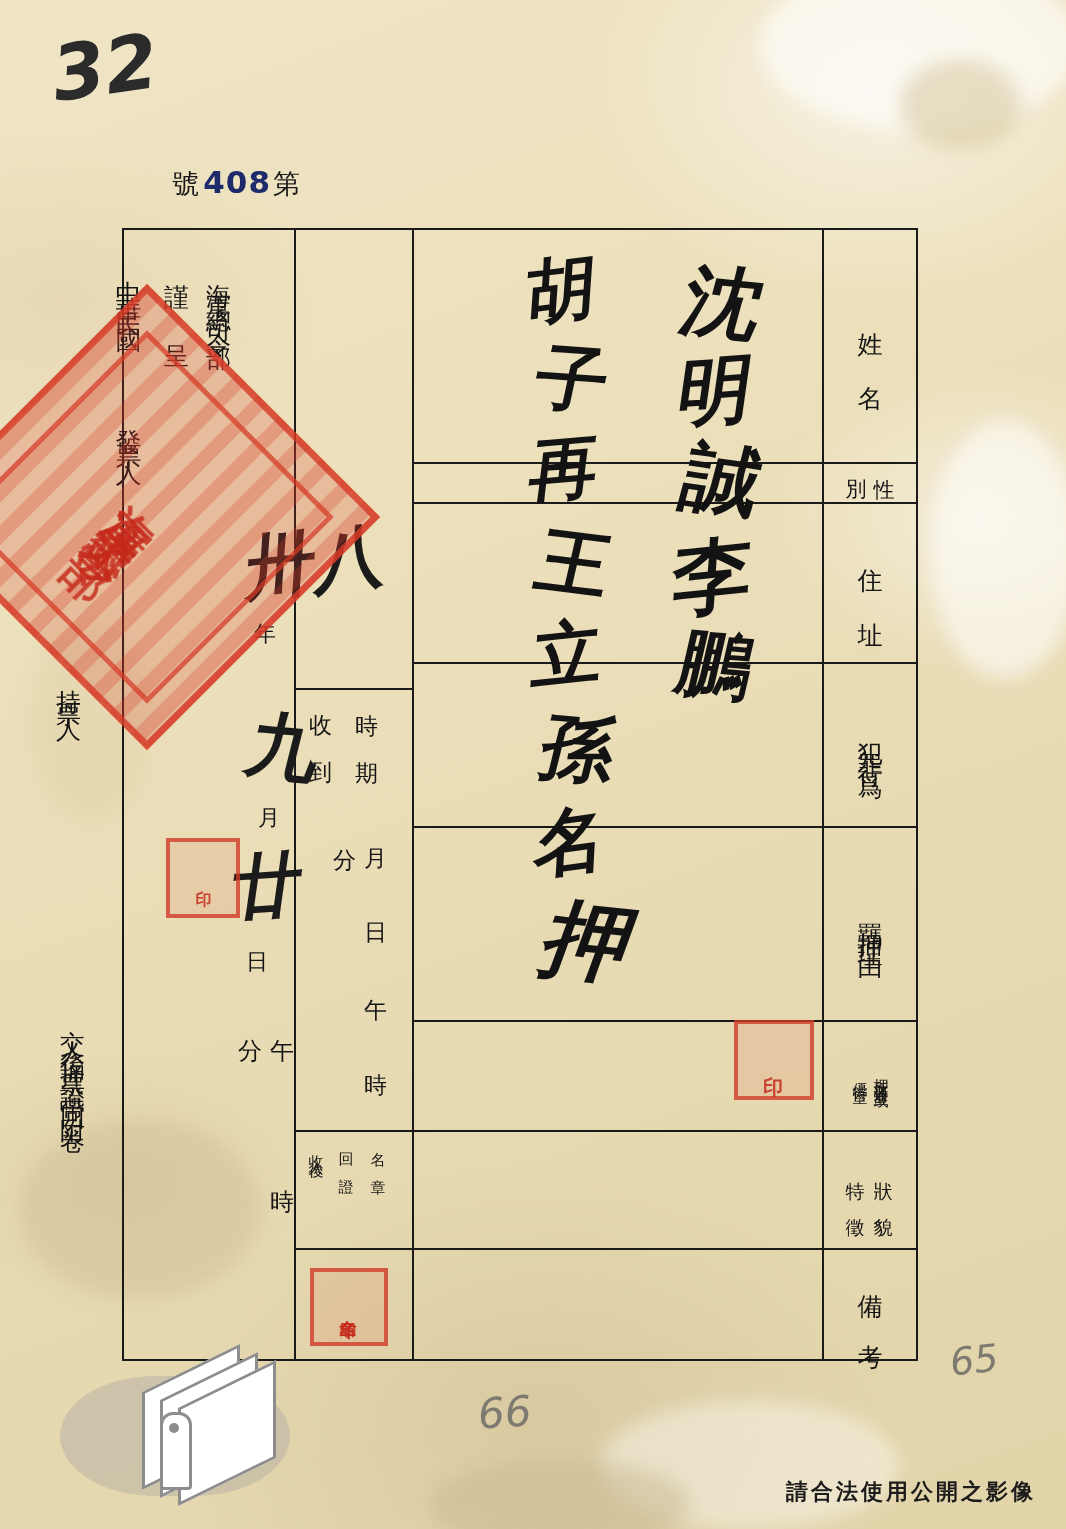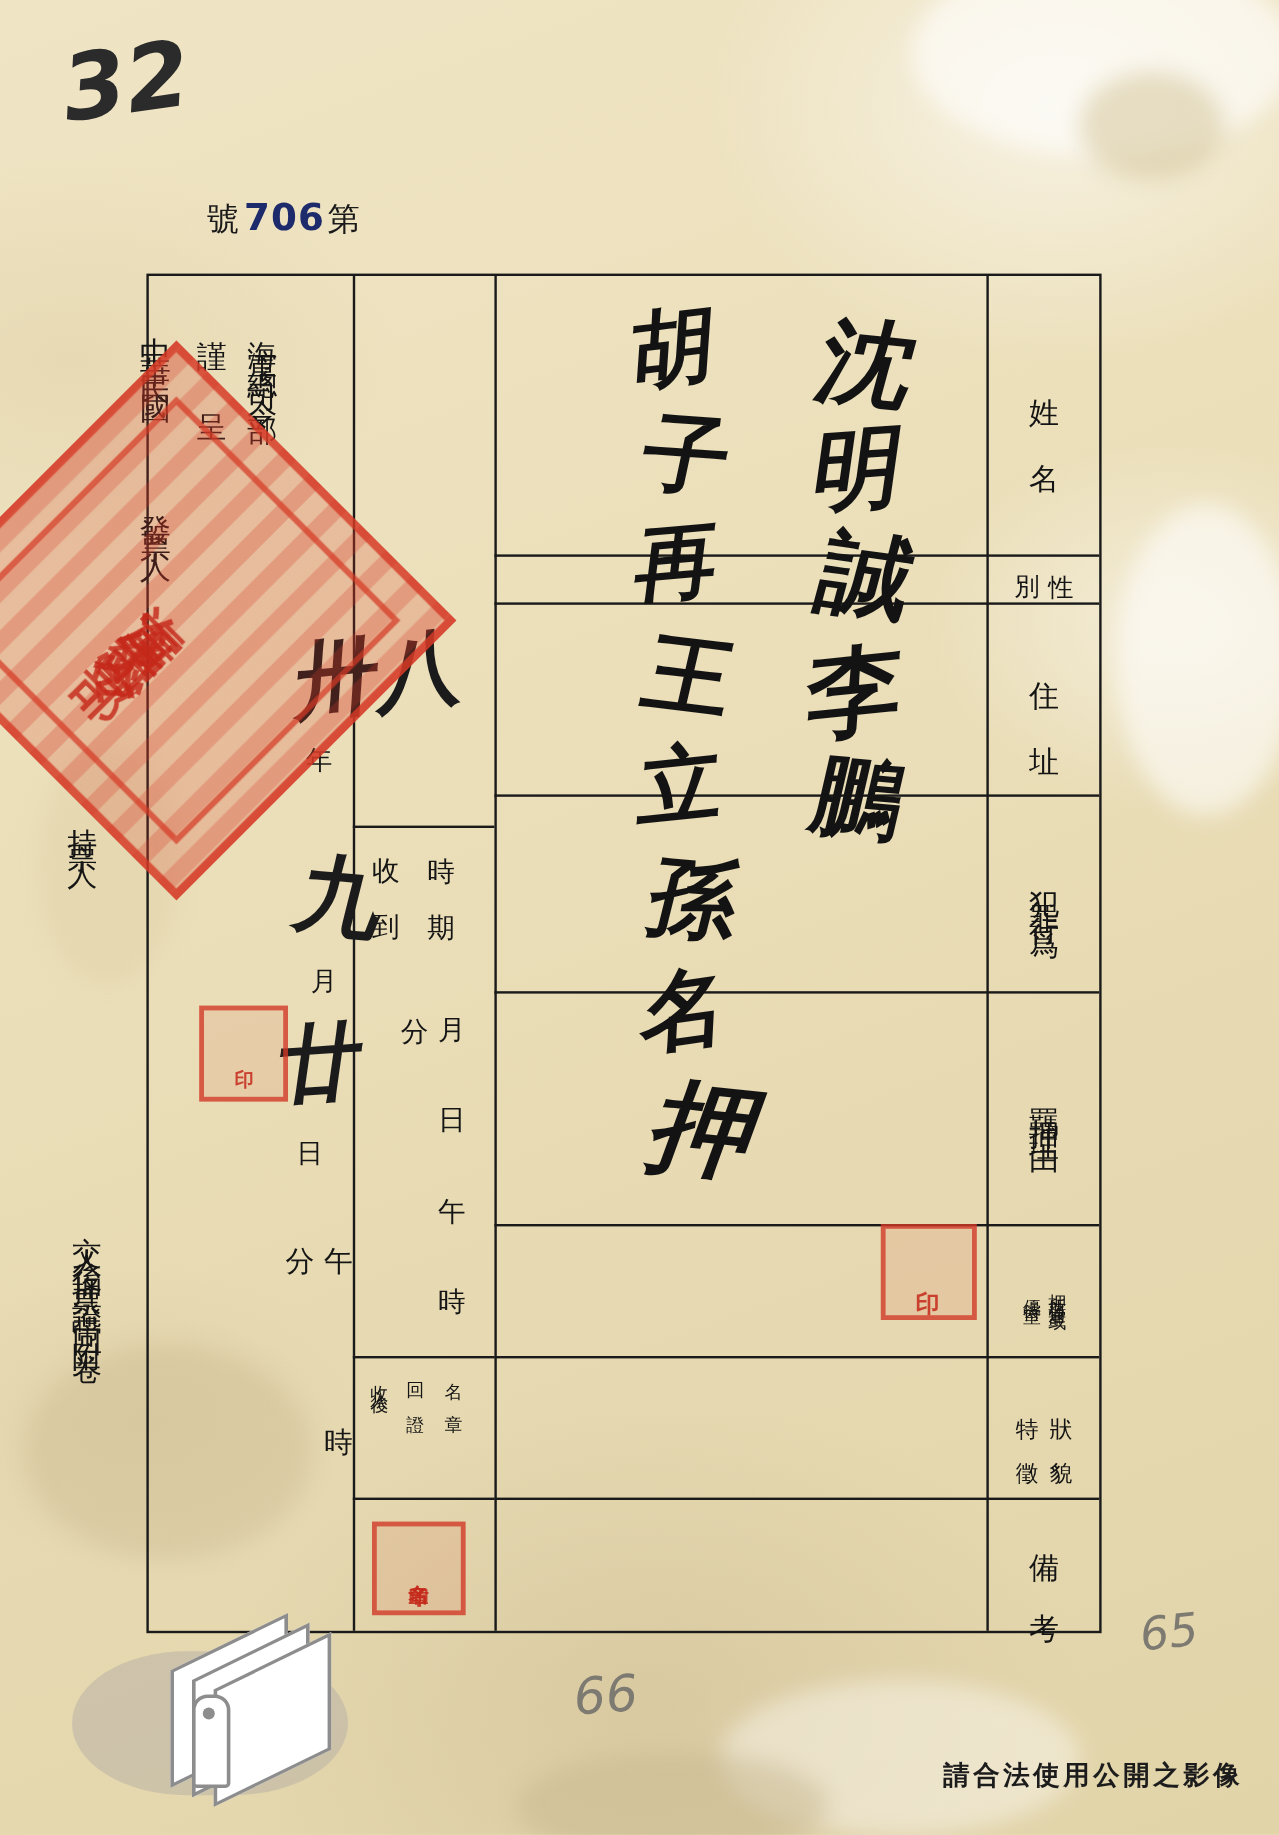--- a/index.html
+++ b/index.html
@@ -158,21 +158,21 @@
   #logo .key{
     position:absolute;left:100px;top:62px;width:26px;height:72px;background:#fff;
     border:3px solid #8d8d8d;border-radius:13px 13px 4px 4px;
   }
   #logo .key:after{
     content:"";position:absolute;left:6px;top:8px;width:10px;height:10px;border-radius:50%;
     background:#8d8d8d;
   }
 
   #footnote{
-    position:absolute;right:30px;bottom:34px;
+    position:absolute;right:30px;bottom:22px;
     font-size:22px;letter-spacing:3px;color:#1c1c1c;
     font-family:"DejaVu Serif", serif;font-weight:700;
   }
 </style>
 </head>
 <body>
 
 <div id="paper"></div>
 
 <div id="stains">
@@ -183,21 +183,21 @@
   <div class="stain" style="left:20px;top:1120px;width:240px;height:180px;background:rgba(208,192,152,0.5);"></div>
   <div class="stain" style="left:30px;top:620px;width:120px;height:200px;background:rgba(226,212,172,0.55);"></div>
   <div class="stain" style="left:430px;top:1460px;width:260px;height:90px;background:rgba(200,184,144,0.5);"></div>
 </div>
 
 <div id="tl-number">32</div>
 
 <div id="header">
   <div id="doc-no">
     <span>號</span>
-    <span class="num">706</span>
+    <span class="num">408</span>
     <span>第</span>
   </div>
 </div>
 
 <div id="table">
 
   <div class="vline" style="right:92px;"></div>
   <div class="vline" style="left:288px;"></div>
   <div class="vline" style="left:170px;"></div>
 

